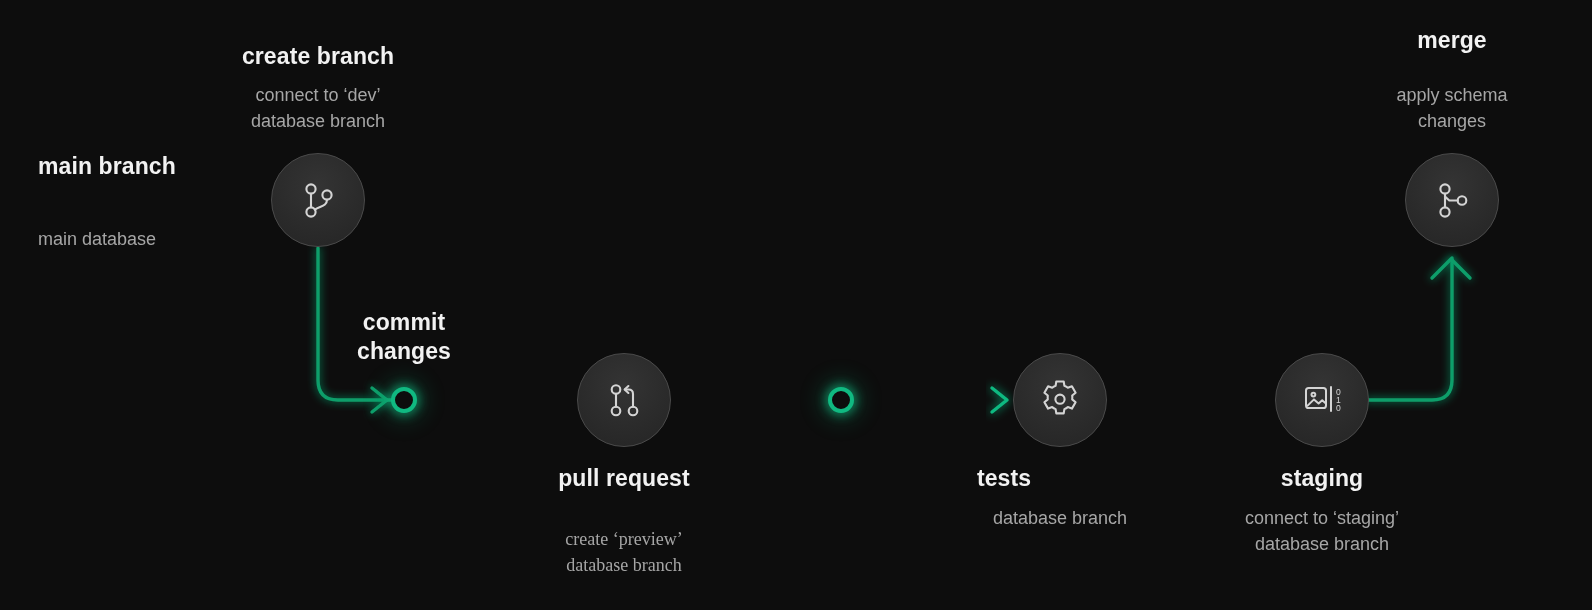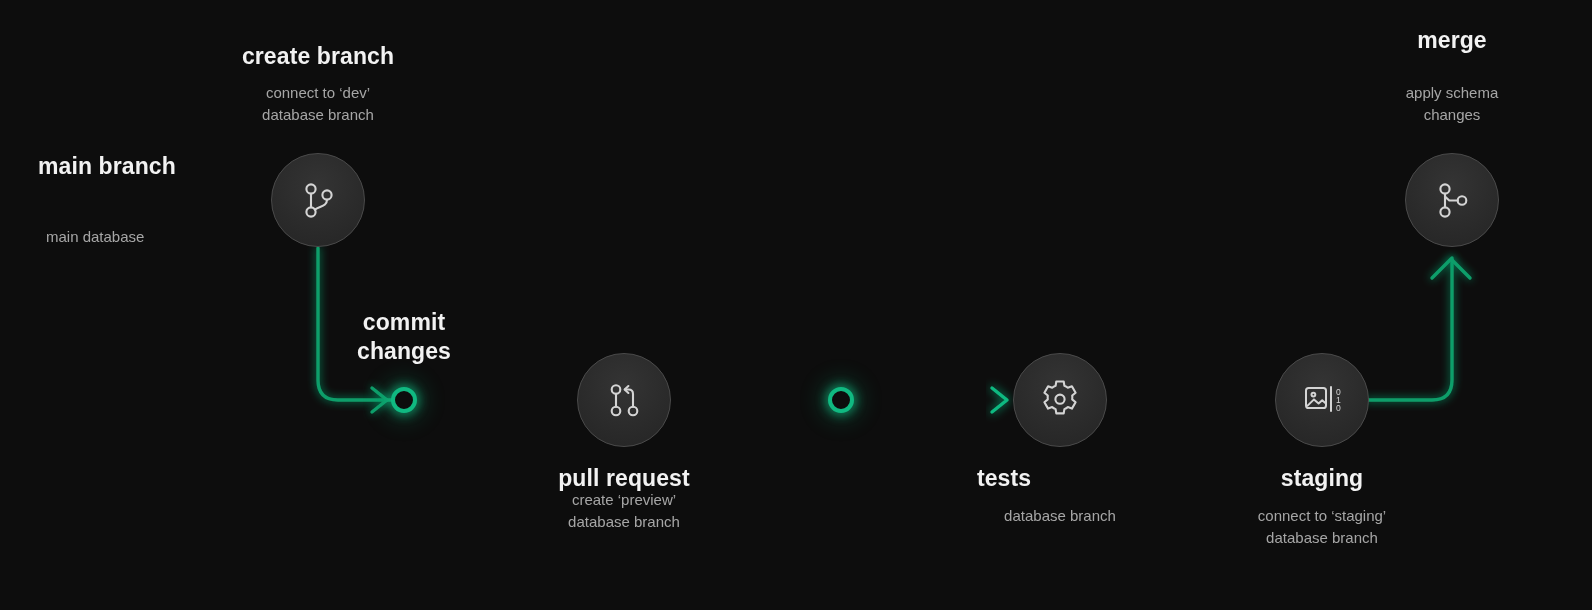--- a/index.html
+++ b/index.html
@@ -13,21 +13,21 @@
   
   #wires{position:absolute;left:0;top:0;width:1592px;height:610px;}
 
   
   .lbl{position:absolute;white-space:nowrap;}
   .title{
     font-size:23px;font-weight:700;color:#f2f2f2;letter-spacing:.1px;
     line-height:1.28;
   }
   .sub{
-    font-size:15px;font-weight:400;color:#a6a6a6;line-height:1.45;
+    font-size:18px;font-weight:400;color:#a6a6a6;line-height:1.45;
   }
   .ctr{text-align:center;transform:translateX(-50%);}
   .lft{text-align:center;}
 
   
   .node{
     position:absolute;width:94px;height:94px;border-radius:50%;
     background:radial-gradient(circle at 50% 34%,#343434 0%,#2b2b2b 55%,#242424 100%);
     border:1px solid #4a4a4a;
     box-sizing:border-box;
@@ -101,21 +101,21 @@
     </g>
 
     <g>
       <path d="M1366,400 L1432,400 Q1452,400 1452,380 L1452,258" fill="none" stroke="#0f9e6a" stroke-width="3.4" stroke-linecap="round" filter="url(#glowDim)"></path>
       <path d="M1432,278 L1451,259 L1470,278" fill="none" stroke="#0f9e6a" stroke-width="3.4" stroke-linecap="round" stroke-linejoin="round" filter="url(#glowDim)"></path>
     </g>
   </svg>
 
   <div class="lbl lft title" style="left:38px;top:152px;">main branch</div>
 
-  <div class="lbl lft sub" style="left:38px;top:226px;margin-left:8px;">
+  <div class="lbl lft sub" style="left:38px;top:226px;">
     <div>main database</div>
   </div>
 
   <div class="lbl ctr title" style="left:318px;top:42px;">create branch</div>
   <div class="lbl ctr sub" style="left:318px;top:82px;">
     <div>connect to ‘dev’</div>
     <div>database branch</div>
   </div>
   <div class="node" style="left:318px;top:200px;">
     <span>
@@ -141,21 +141,21 @@
         <circle cx="16" cy="13.5" r="4.3"></circle>
         <circle cx="16" cy="35" r="4.3"></circle>
         <line x1="16" y1="17.8" x2="16" y2="30.7"></line>
         <circle cx="33" cy="35" r="4.3"></circle>
         <path d="M33,30.7 L33,18 C33,15.2 31.2,13.5 28.6,13.5 L25,13.5"></path>
         <path d="M28.4,10 L24.6,13.5 L28.4,17"></path>
       </svg>
     </span>
   </div>
   <div class="lbl ctr title" style="left:624px;top:464px;">pull request</div>
-  <div class="lbl ctr sub" style="left:624px;top:489px;">
+  <div class="lbl ctr sub" style="left:624px;top:526px;font-family:Liberation Serif, serif;">
     <div>create ‘preview’</div>
     <div>database branch</div>
   </div>
 
   <div class="ring" style="left:841px;top:400px;"></div>
 
   <div class="node" style="left:1060px;top:400px;">
     <span>
       <svg width="50" height="50" viewBox="0 0 50 50" fill="none" stroke="#d4d4d4" stroke-width="2.1" stroke-linecap="round" stroke-linejoin="round">
         <path d="M21.3,6.5 h7.4 l0.7,4.3 a14,14 0 0 1 3.4,2 l4.1,-1.5 l3.7,6.4 l-3.4,2.8

